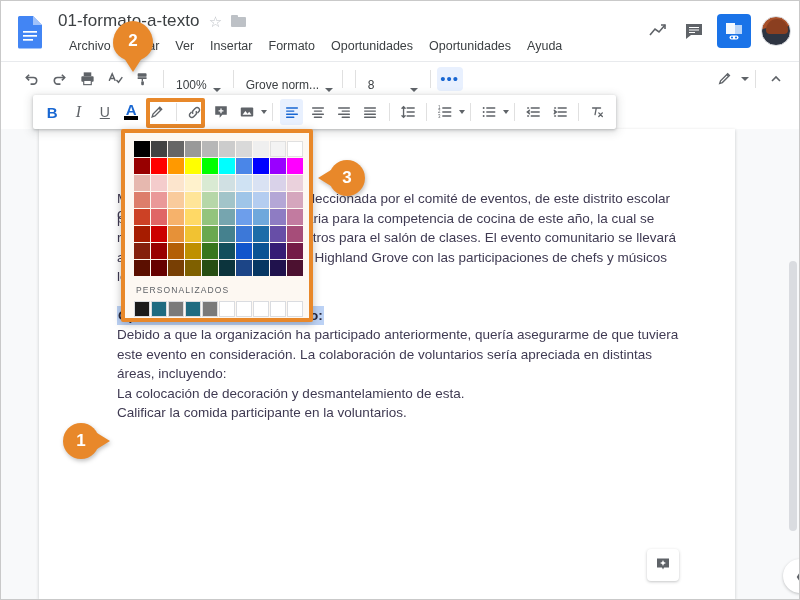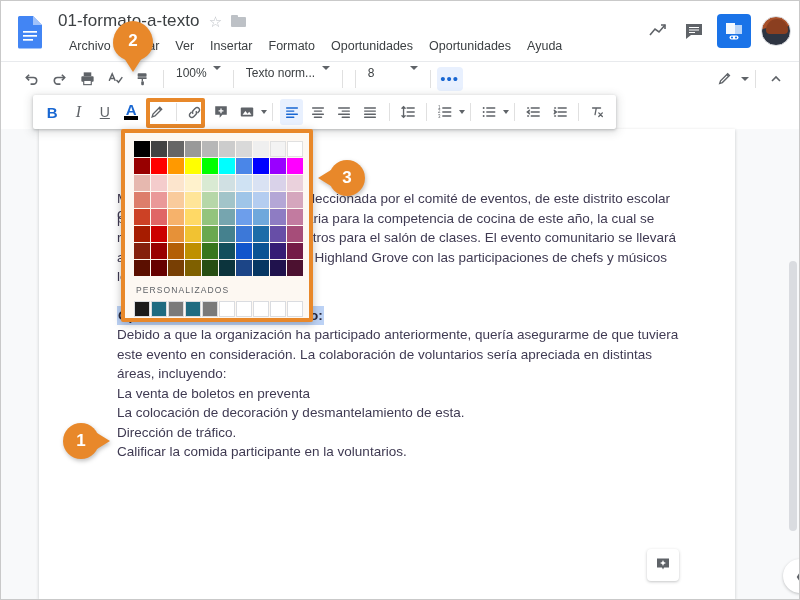--- a/index.html
+++ b/index.html
@@ -76,21 +76,21 @@
     position: absolute; left: 0; top: 60px; width: 800px; height: 34px;
     background: #ffffff; display: flex; align-items: center;
     border-top: 1px solid #e8eaed;
   }
   .tb-btn {
     height: 26px; min-width: 26px; display:flex; align-items:center; justify-content:center;
     color: #5f6368; font-size: 14px; margin: 0 1px; border-radius: 3px;
   }
   .tb-sep { width:1px; height:18px; background:#e0e0e0; margin: 0 6px; }
   .tb-select {
-    height: 26px; display:flex; align-items:flex-start; gap: 6px; padding: 0 6px;
+    height: 26px; display:flex; align-items:flex-end; gap: 6px; padding: 0 6px;
     font-size: 12px; color: #3c4043; border-radius: 3px; white-space: nowrap;
   }
   .caret { width:0;height:0;border-left:4px solid transparent;border-right:4px solid transparent;border-top:4px solid #5f6368; }
   .more-btn {
     width: 26px; height: 24px; background:#e8f0fe; border-radius:4px;
     display:flex;align-items:center;justify-content:center; color:#1967d2; font-size:15px; letter-spacing:1px;
   }
 
   
   .toolbar2 {
@@ -301,21 +301,21 @@
         <rect x="7" y="11.5" width="3" height="4.5" rx="1" fill="#5f6368"></rect>
       </svg>
     </span>
     <div class="tb-sep"></div>
     <span class="tb-select">
       <span>100%</span>
       <span class="caret"></span>
     </span>
     <div class="tb-sep"></div>
     <span class="tb-select" style="width:96px">
-      <span>Texto norm...</span>
+      <span>Grove norm...</span>
       <span class="caret" style="margin-left:auto"></span>
     </span>
     <div class="tb-sep"></div>
     <div class="tb-sep"></div>
     <span class="tb-select" style="width:62px">
       <span>8</span>
       <span class="caret" style="margin-left:auto"></span>
     </span>
     <div class="tb-sep"></div>
     <span class="more-btn">•••</span>
@@ -453,23 +453,21 @@
 
       <div class="doc-head1">omunitaria</div>
 
       <div class="doc-body">
         <div class="para">Mi nombre es Kayla y he sido seleccionada por el comité de eventos, de este distrito escolar para coordinar la colecta monetaria para la competencia de cocina de este año, la cual se realiza con el fin adquirir suministros para el salón de clases. El evento comunitario se llevará a cabo este verano en el parque Highland Grove con las participaciones de chefs y músicos locales.</div>
         <div class="gap"></div>
         <div>
           <span class="sel-head">Oportunidades de voluntariado:</span>
         </div>
         <div class="para">Debido a que la organización ha participado anteriormente, quería asegurarme de que tuviera este evento en consideración. La colaboración de voluntarios sería apreciada en distintas áreas, incluyendo:</div>
-        <div>La venta de boletos en preventa</div>
         <div>La colocación de decoración y desmantelamiento de esta.</div>
-        <div>Dirección de tráfico.</div>
         <div>Calificar la comida participante en la voluntarios.</div>
       </div>
 
       <div class="explore-btn">
         <svg width="18" height="18" viewBox="0 0 18 18">
           <path d="M3 2.5h12v9H10l-1 2-1-2H3z" fill="#5f6368"></path>
           <path d="M9 4l.9 2.1L12 7l-2.1.9L9 10l-.9-2.1L6 7l2.1-.9z" fill="#fff"></path>
         </svg>
       </div>
     </div>

